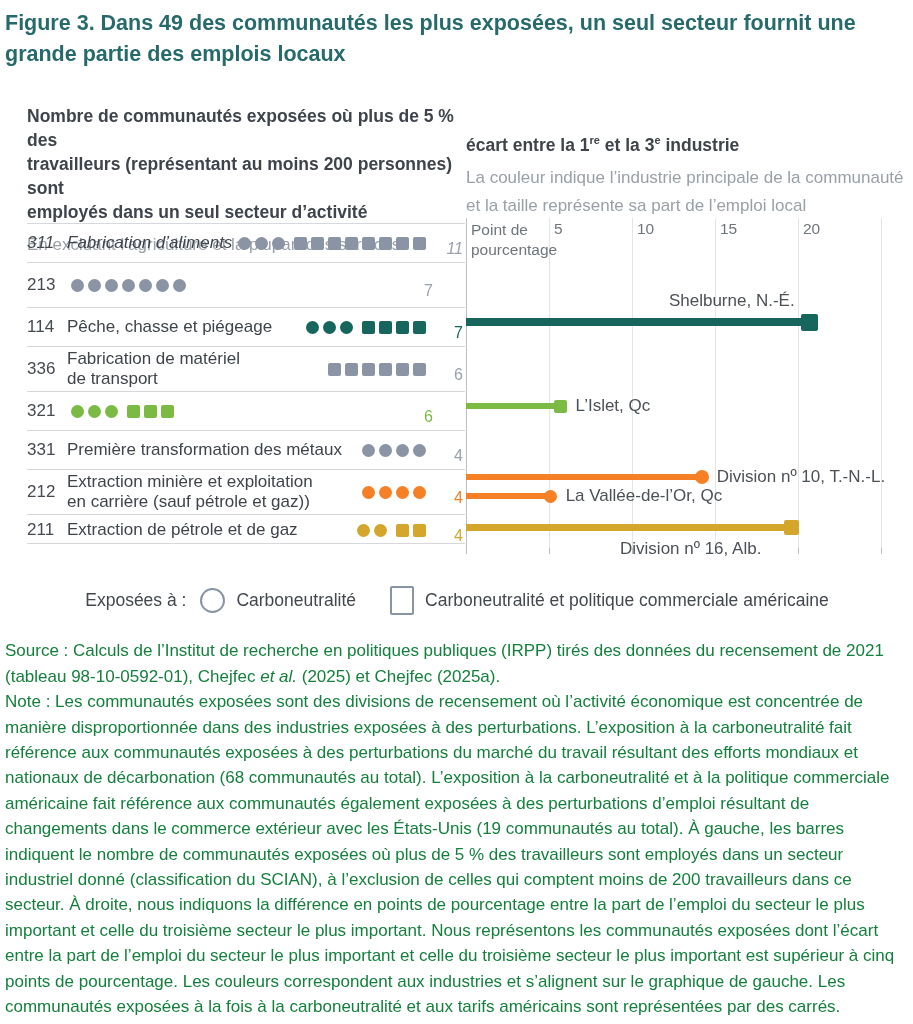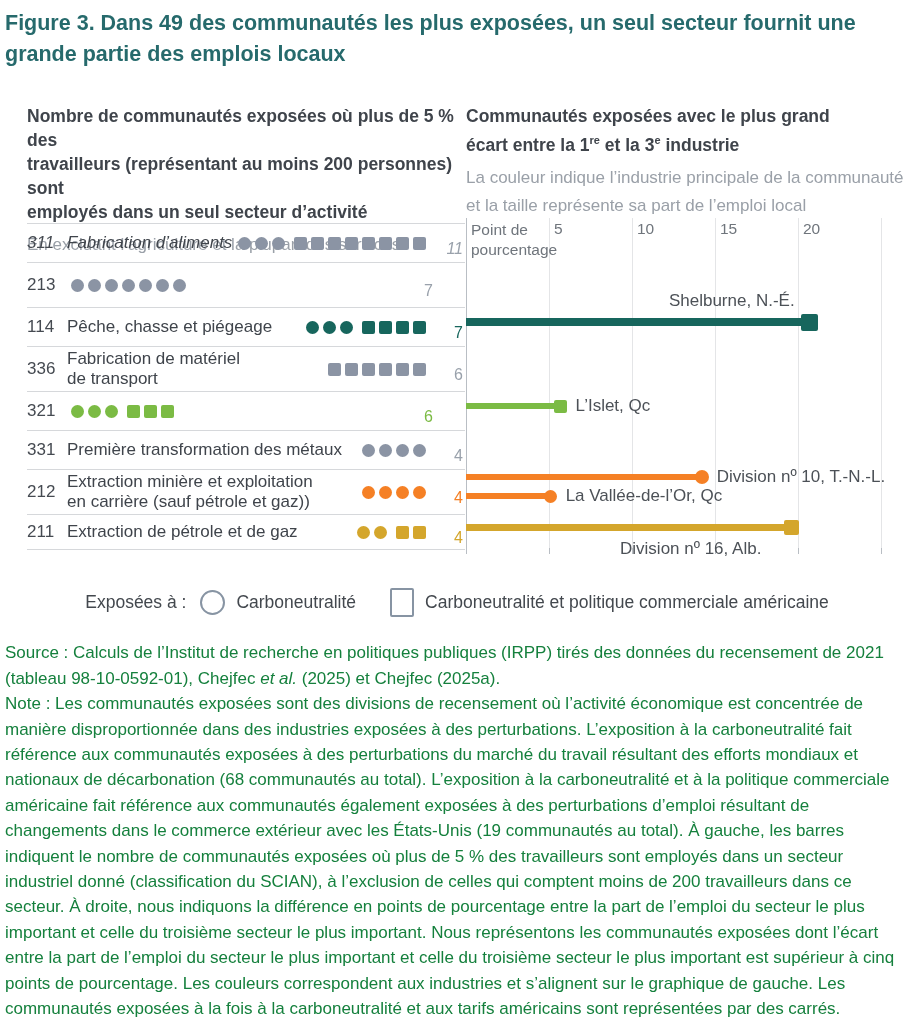--- a/index.html
+++ b/index.html
@@ -167,37 +167,37 @@
           <div class="tlabel">Extraction minière et exploitation
 en carrière (sauf pétrole et gaz))</div>
           <div class="tglyphs">
             <span class="glyph circle" style="background: rgb(245, 128, 37);"></span>
             <span class="glyph circle" style="background: rgb(245, 128, 37);"></span>
             <span class="glyph circle" style="background: rgb(245, 128, 37);"></span>
             <span class="glyph circle" style="background: rgb(245, 128, 37);"></span>
           </div>
           <div class="tcount" style="color: rgb(245, 128, 37);">4</div>
         </div>
-        <div class="trow" style="height: 36px;">
+        <div class="trow" style="height: 30px;">
           <div class="tcode">211</div>
           <div class="tlabel">Extraction de pétrole et de gaz</div>
           <div class="tglyphs">
             <span class="glyph circle" style="background: rgb(212, 166, 44);"></span>
             <span class="glyph circle" style="background: rgb(212, 166, 44);"></span>
             <span class="glyph square groupgap" style="background: rgb(212, 166, 44);"></span>
             <span class="glyph square" style="background: rgb(212, 166, 44);"></span>
           </div>
           <div class="tcount" style="color: rgb(212, 166, 44);">4</div>
         </div>
       </div>
   </section>
 
   <section class="right-panel">
     <div class="panel-header-right">
-      <h2 class="panel-heading"><span>Communautés exposées avec le plus grand</span><br><span>écart entre la 1</span><sup>re</sup><span> et la 3</span><sup>e</sup><span> industrie</span></h2>
+      <h2 class="panel-heading"><br><span>écart entre la 1</span><sup>re</sup><span> et la 3</span><sup>e</sup><span> industrie</span></h2>
       <p class="panel-subtitle">La couleur indique l’industrie principale de la communauté
 et la taille représente sa part de l’emploi local</p>
     </div>
     <div id="gap-chart">
         <div class="gridline zero" style="left: 0px;"></div>
         <div class="btick" style="left: 0px;"></div>
         <div class="gridline" style="left: 83px;"></div>
         <div class="btick" style="left: 83px;"></div>
         <span class="tick-label" style="left: 88px;">5</span>
         <div class="gridline" style="left: 166px;"></div>

